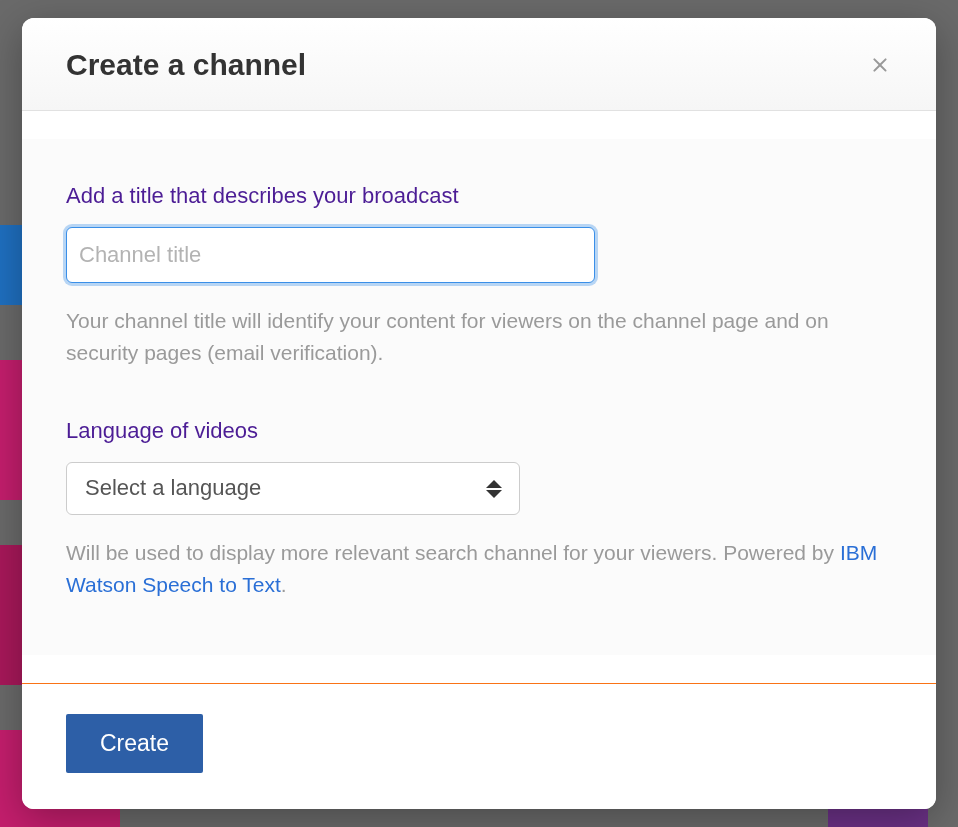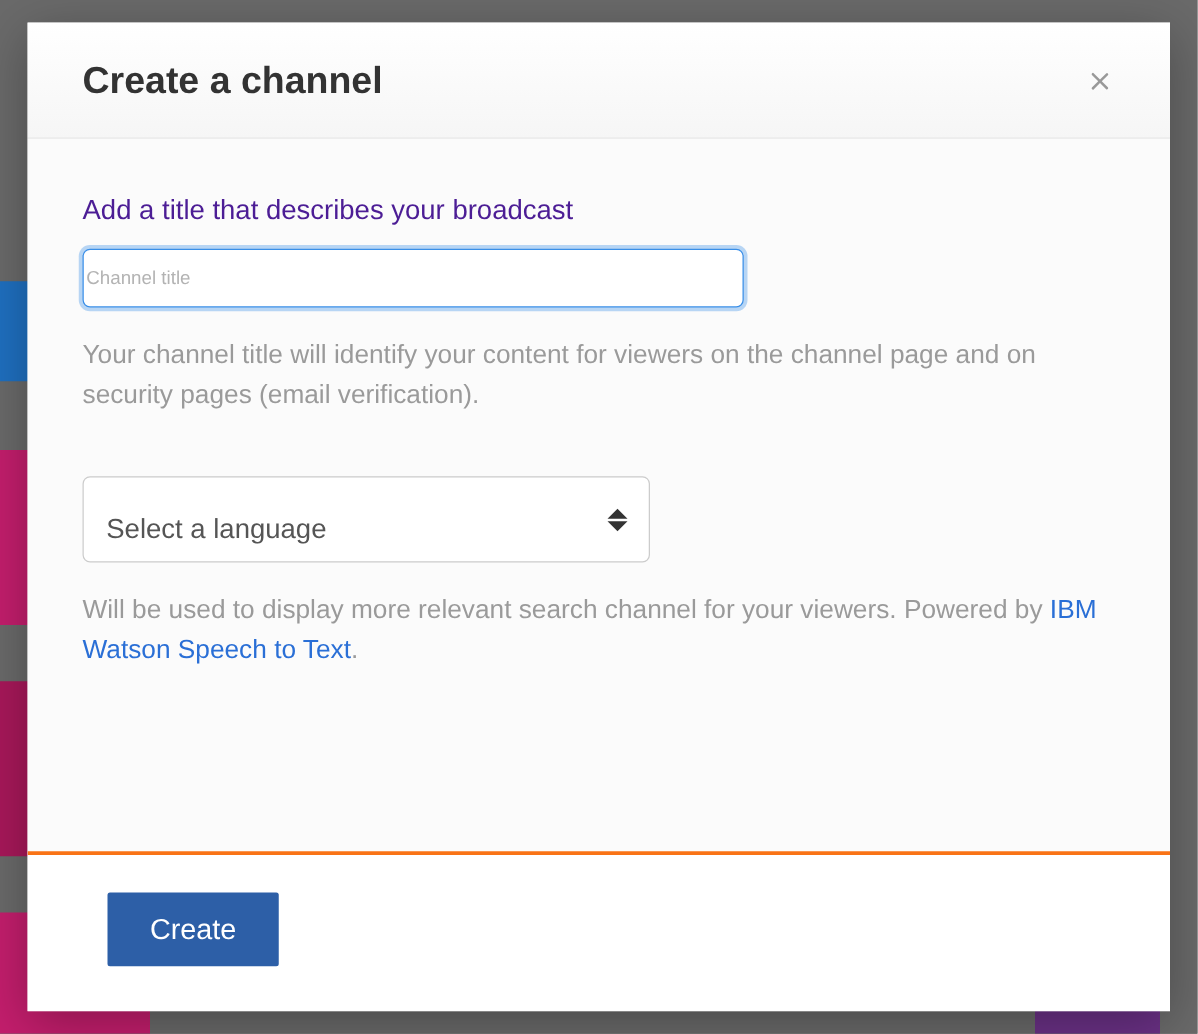--- a/index.html
+++ b/index.html
@@ -69,25 +69,26 @@
       height: 60px;
       background: #6b3186;
     }
     .modal {
       position: absolute;
       top: 18px;
       left: 22px;
       right: 22px;
       bottom: 18px;
       background: #fff;
-      border-radius: 0;
+      border-radius: 12px;
       box-shadow: 0 10px 40px rgba(0,0,0,0.3);
       display: flex;
       flex-direction: column;
       overflow: hidden;
+      gap: 28px;
     }
     .modal-header {
       display: flex;
       align-items: center;
       justify-content: space-between;
       padding: 30px 40px 28px 44px;
       background: linear-gradient(#ffffff, #f6f6f6);
       border-bottom: 1px solid #e1e1e1;
     }
     .modal-title {
@@ -115,22 +116,22 @@
       background: #fbfbfb;
     }
     .field-label {
       font-size: 22px;
       color: #4c1d95;
       margin-bottom: 18px;
     }
     .text-input {
       width: 64%;
       max-width: 580px;
-      padding: 14px 2px;
-      font-size: 15px;
+      padding: 14px 12px;
+      font-size: 22px;
       border: 1px solid #3a8fe8;
       border-radius: 6px;
       outline: none;
       box-shadow: 0 0 0 3px rgba(58,143,232,0.35);
       color: #333;
       background: #fff;
     }
     .text-input::placeholder {
       color: #b3b3b3;
     }
@@ -143,21 +144,21 @@
     .section-gap {
       height: 50px;
     }
     .select-wrap {
       position: relative;
       width: 55%;
       max-width: 495px;
     }
     .select-input {
       width: 100%;
-      padding: 28px 50px 14px 18px;
+      padding: 12px 50px 14px 18px;
       font-size: 22px;
       border: 1px solid #ccc;
       border-radius: 6px;
       background: #fff;
       color: #555;
       appearance: none;
       -webkit-appearance: none;
       cursor: pointer;
     }
     .select-caret {
@@ -181,22 +182,22 @@
     }
     .caret-down {
       border-top: 8px solid #333;
     }
     .help-text a, .help-text .link {
       color: #2a6fd6;
       text-decoration: none;
       cursor: pointer;
     }
     .modal-footer {
-      padding: 30px 44px 36px 64px;
-      border-top: 3px solid #f97316;
+      padding: 30px 44px 36px 44px;
+      border-top: 1px solid #f97316;
       background: #fff;
     }
     .create-btn {
       background: #2d5fa7;
       color: #fff;
       border: none;
       font-size: 23px;
       font-weight: 500;
       padding: 16px 34px;
       border-radius: 2px;
@@ -226,20 +227,21 @@
   </div>
 
   <div class="modal-body">
 
     <div class="field-label">Add a title that describes your broadcast</div>
     <input type="text" class="text-input" placeholder="Channel title" style="">
     <div class="help-text">Your channel title will identify your content for viewers on the channel page and on security pages (email verification).</div>
 
     <div class="section-gap"></div>
 
+    <div class="field-label">Language of videos</div>
     <div class="select-wrap">
       <select class="select-input">
         <option>Select a language</option>
       </select>
       <div class="select-caret">
         <div class="caret-up"></div>
         <div class="caret-down"></div>
       </div>
     </div>
     <div class="help-text">

